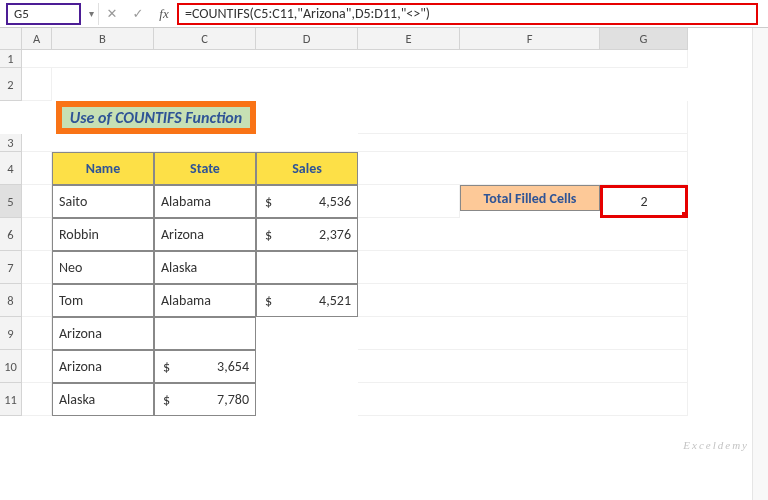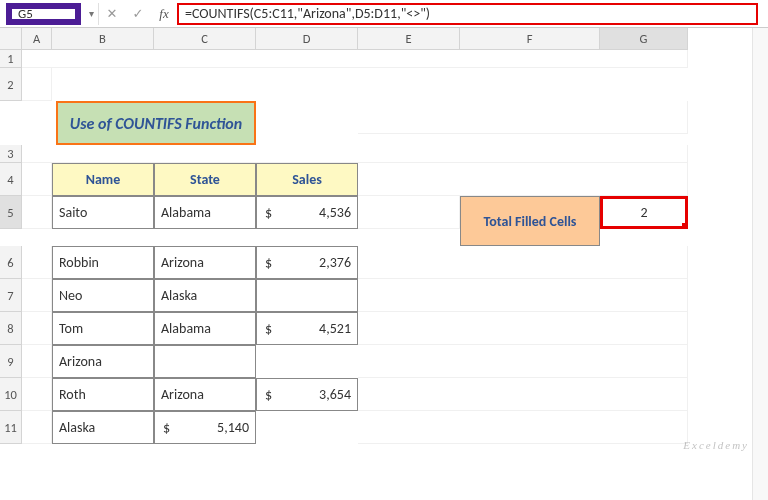--- a/index.html
+++ b/index.html
@@ -1,36 +1,36 @@
 <!DOCTYPE html>
 <html><head>
 <meta charset="utf-8">
 <style>
 * { box-sizing: border-box; margin: 0; padding: 0; }
 body { font-family: Calibri, Arial, sans-serif; font-size: 14px; background: #fff; color: #333; position: relative; width: 768px; height: 500px; overflow: hidden; }
 
 .formula-bar { display: flex; align-items: center; border-bottom: 1px solid #ccc; height: 28px; background: #fff; }
-.name-box { width: 75px; height: 22px; border: 6px solid #4c1d95; padding: 2px 6px; font-size: 13px; margin: 0 4px 0 6px; display: flex; align-items: center; }
+.name-box { width: 75px; height: 22px; border: 2px solid #4c1d95; padding: 2px 6px; font-size: 13px; margin: 0 4px 0 6px; display: flex; align-items: center; }
 .name-dropdown { width: 14px; height: 22px; border-right: 1px solid #e0e0e0; display: flex; align-items: center; justify-content: center; font-size: 10px; color: #777; }
 .fb-btn { width: 26px; height: 22px; display: flex; align-items: center; justify-content: center; color: #999; font-size: 13px; }
 .fb-btn.fx { font-style: italic; color: #555; font-family: 'Times New Roman', serif; }
 .formula-input { flex: 1; height: 22px; border: 2.5px solid #e60000; padding: 2px 6px; font-size: 14px; display: flex; align-items: center; margin-right: 10px; }
 
 .grid { display: grid; grid-template-columns: 22px 30px 102px 102px 102px 102px 140px 88px; grid-auto-rows: 22px; }
 .col-header { background: #f3f3f3; border-right: 1px solid #d4d4d4; border-bottom: 1px solid #d4d4d4; display: flex; align-items: center; justify-content: center; font-size: 12.5px; color: #555; }
 .row-header { background: #f3f3f3; border-right: 1px solid #d4d4d4; border-bottom: 1px solid #d4d4d4; display: flex; align-items: center; justify-content: center; font-size: 12.5px; color: #555; }
 .row-header.active, .col-header.active { background: #e0e0e0; }
 .corner { background: #f3f3f3; border-right: 1px solid #d4d4d4; border-bottom: 1px solid #d4d4d4; }
 .cell { border-right: 1px solid #f0f0f0; border-bottom: 1px solid #f0f0f0; display: flex; align-items: center; padding: 0 5px; font-size: 14px; }
-.title-banner { grid-column: 2 / 5; background: #c6e0b4; border: 2px solid #f97316; font-weight: bold; font-style: italic; color: #2f5496; font-size: 16px; display: flex; align-items: center; justify-content: center; height: 44px; margin-left: 34px; }
-.th { background: #fef9c3; border: 1px solid #888; font-weight: bold; color: #2f5496; display: flex; align-items: center; justify-content: center; height: 33px; }
+.title-banner { grid-column: 2 / 5; background: #c6e0b4; border: 6px solid #f97316; font-weight: bold; font-style: italic; color: #2f5496; font-size: 16px; display: flex; align-items: center; justify-content: center; height: 33px; margin-left: 34px; }
+.th { background: #fde047; border: 1px solid #888; font-weight: bold; color: #2f5496; display: flex; align-items: center; justify-content: center; height: 33px; }
 .td { border: 1px solid #888; padding: 8px 6px; display: flex; align-items: center; height: 33px; background: #fff; }
 .td.sales { justify-content: flex-end; position: relative; }
 .td.sales .dollar { position: absolute; left: 8px; }
-.tfc { background: #fdc998; border: 1px solid #888; font-weight: bold; color: #2f5496; display: flex; align-items: center; justify-content: center; height: 50px; }
+.tfc { background: #fdc998; border: 1px solid #888; font-weight: bold; color: #2f5496; display: flex; align-items: center; justify-content: center; height: 26px; }
 .result-cell { border: 3px solid #e60000; display: flex; align-items: center; justify-content: center; height: 33px; background: #fff; position: relative; }
 .result-handle { position: absolute; right: -3px; bottom: -3px; width: 6px; height: 6px; background: #e60000; }
 
 .watermark { position: absolute; right: 19px; bottom: 48px; font-size: 11px; color: rgba(120,120,120,0.45); letter-spacing: 2px; text-align: right; line-height: 1.2; font-style: italic; font-family: Georgia, serif; }
 .scroll-down { position: absolute; right: 0; top: 28px; bottom: 0; width: 16px; background: #f8f8f8; border-left: 1px solid #e5e5e5; }
 </style>
 </head>
 <body>
 
 <div class="formula-bar">
@@ -116,34 +116,33 @@
   <div class="cell" style="height:33px;grid-column:6/9"></div>
 
   <div class="row-header" style="height:33px">9</div>
   <div class="cell" style="height:33px"></div>
   <div class="td">Arizona</div>
   <div class="td sales"></div>
   <div class="cell" style="height:33px;grid-column:6/9"></div>
 
   <div class="row-header" style="height:33px">10</div>
   <div class="cell" style="height:33px"></div>
-  <div class="td">Roth</div>
   <div class="td">Arizona</div>
   <div class="td sales">
       <span class="dollar">$</span>
       <span>3,654</span>
     </div>
   <div class="cell" style="height:33px;grid-column:6/9"></div>
 
   <div class="row-header" style="height:33px">11</div>
   <div class="cell" style="height:33px"></div>
   <div class="td">Alaska</div>
   <div class="td sales">
       <span class="dollar">$</span>
-      <span>5,140</span>
+      <span>7,780</span>
     </div>
   <div class="cell" style="height:33px;grid-column:6/9"></div>
 </div>
 
 <div class="watermark">
   <div>Exceldemy</div>
 </div>
 <div class="scroll-down"></div>
 
 </body></html>

